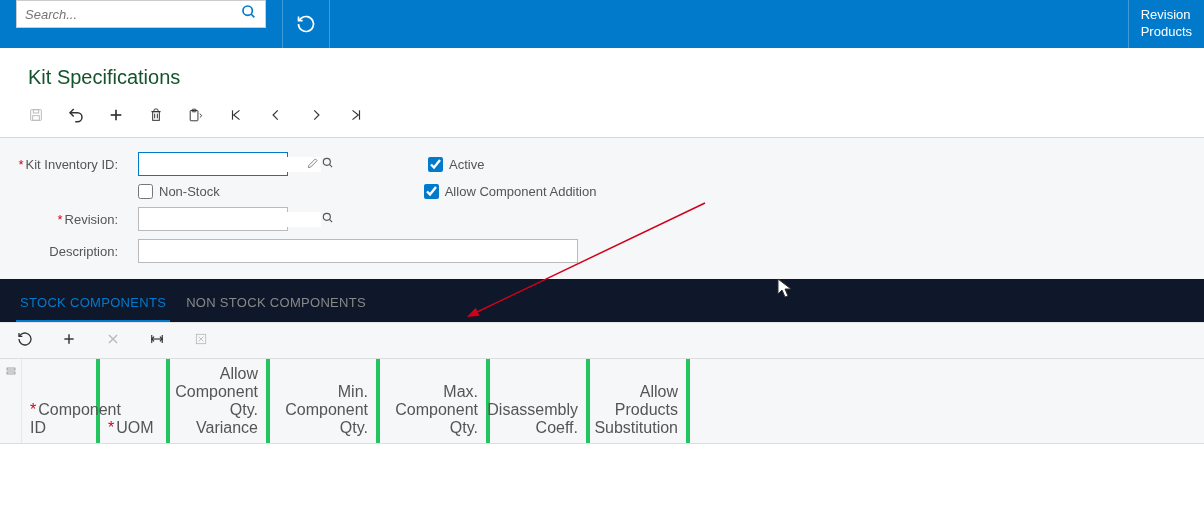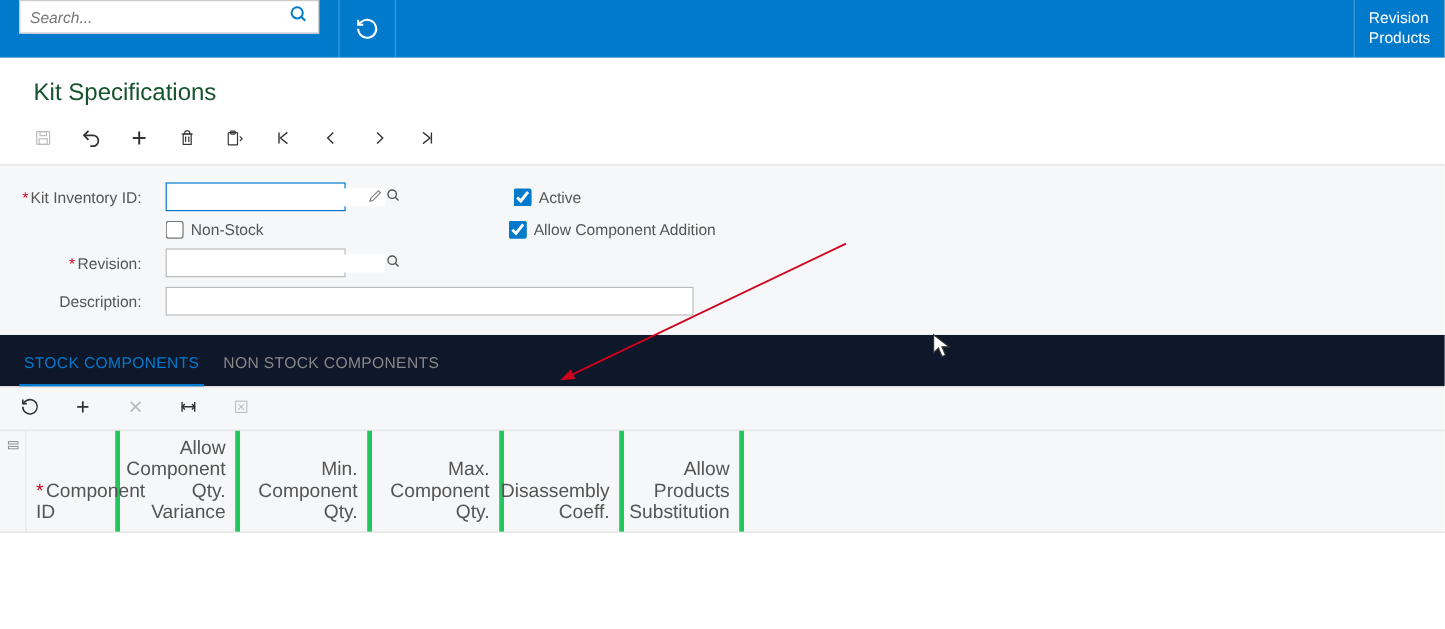--- a/index.html
+++ b/index.html
@@ -421,20 +421,23 @@
   <div class="grid-head">
     <div class="rowsel">
       <svg width="12" height="12" viewBox="0 0 24 24" fill="none" stroke="#888" stroke-width="1.5">
           <rect x="4" y="6" width="16" height="4"></rect>
           <rect x="4" y="14" width="16" height="4"></rect>
         </svg>
     </div>
     <div class="gh left" style="width:78px">
         <span><span class="req">*</span><span>Component ID</span></span>
       </div>
+    <div class="gh left" style="width:70px">
+        <span><span class="req">*</span><span>UOM</span></span>
+      </div>
     <div class="gh" style="width:100px">
         <span>Allow Component Qty. Variance</span>
       </div>
     <div class="gh" style="width:110px">
         <span>Min. Component Qty.</span>
       </div>
     <div class="gh" style="width:110px">
         <span>Max. Component Qty.</span>
       </div>
     <div class="gh" style="width:100px">

